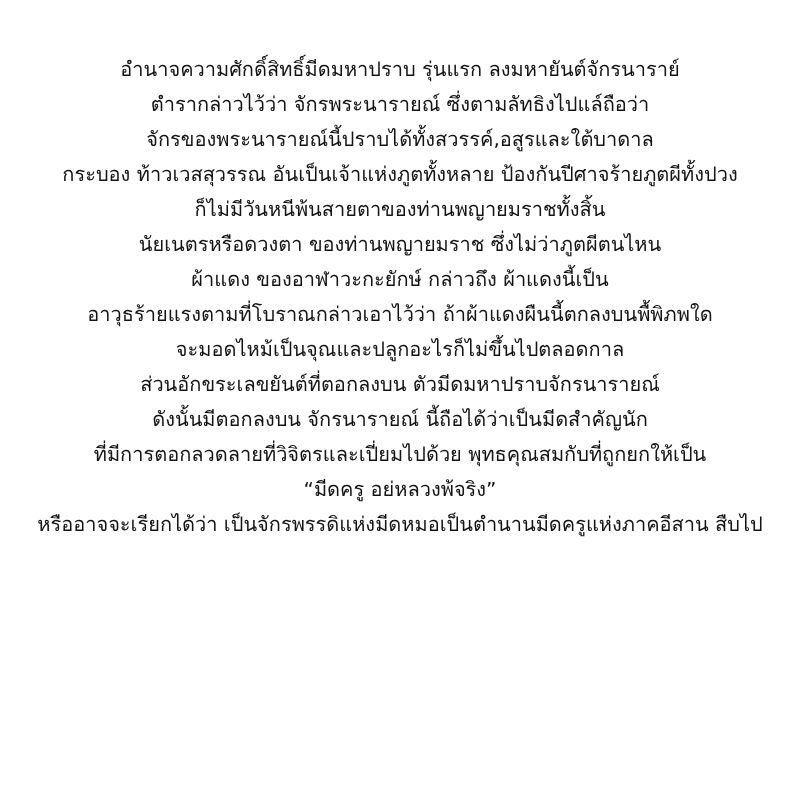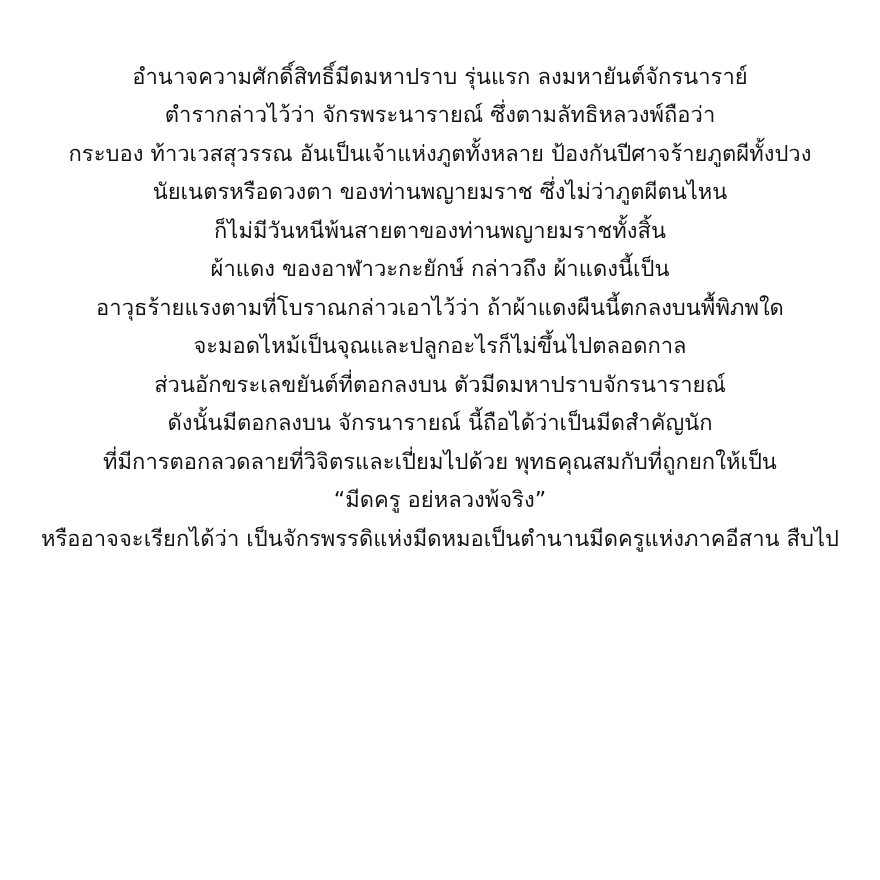--- a/index.html
+++ b/index.html
@@ -37,24 +37,25 @@
     white-space: nowrap;
     color: #141414;
   }
 </style>
 </head>
 <body>
 
 <div class="page">
   <div class="text-block">
     <span class="line">อำนาจความศักดิ์สิทธิ์มีดมหาปราบ รุ่นแรก ลงมหายันต์จักรนาราย์</span>
-    <span class="line">ตำรากล่าวไว้ว่า จักรพระนารายณ์ ซึ่งตามลัทธิหลวงพ์ถือว่า</span>
+    <span class="line">ตำรากล่าวไว้ว่า จักรพระนารายณ์ ซึ่งตามลัทธิงไปแล์ถือว่า</span>
+    <span class="line">จักรของพระนารายณ์นี้ปราบได้ทั้งสวรรค์,อสูรและใต้บาดาล</span>
     <span class="line">กระบอง ท้าวเวสสุวรรณ อันเป็นเจ้าแห่งภูตทั้งหลาย ป้องกันปีศาจร้ายภูตผีทั้งปวง</span>
+    <span class="line">ก็ไม่มีวันหนีพ้นสายตาของท่านพญายมราชทั้งสิ้น</span>
     <span class="line">นัยเนตรหรือดวงตา ของท่านพญายมราช ซึ่งไม่ว่าภูตผีตนไหน</span>
-    <span class="line">ก็ไม่มีวันหนีพ้นสายตาของท่านพญายมราชทั้งสิ้น</span>
     <span class="line">ผ้าแดง ของอาฬาวะกะยักษ์ กล่าวถึง ผ้าแดงนี้เป็น</span>
     <span class="line">อาวุธร้ายแรงตามที่โบราณกล่าวเอาไว้ว่า ถ้าผ้าแดงผืนนี้ตกลงบนพื้พิภพใด</span>
     <span class="line">จะมอดไหม้เป็นจุณและปลูกอะไรก็ไม่ขึ้นไปตลอดกาล</span>
     <span class="line">ส่วนอักขระเลขยันต์ที่ตอกลงบน ตัวมีดมหาปราบจักรนารายณ์</span>
     <span class="line">ดังนั้นมีตอกลงบน จักรนารายณ์ นี้ถือได้ว่าเป็นมีดสำคัญนัก</span>
     <span class="line">ที่มีการตอกลวดลายที่วิจิตรและเปี่ยมไปด้วย พุทธคุณสมกับที่ถูกยกให้เป็น</span>
     <span class="line">“มีดครู อย่หลวงพ้จริง”</span>
     <span class="line">หรืออาจจะเรียกได้ว่า เป็นจักรพรรดิแห่งมีดหมอเป็นตำนานมีดครูแห่งภาคอีสาน สืบไป</span>
   </div>
 </div>

